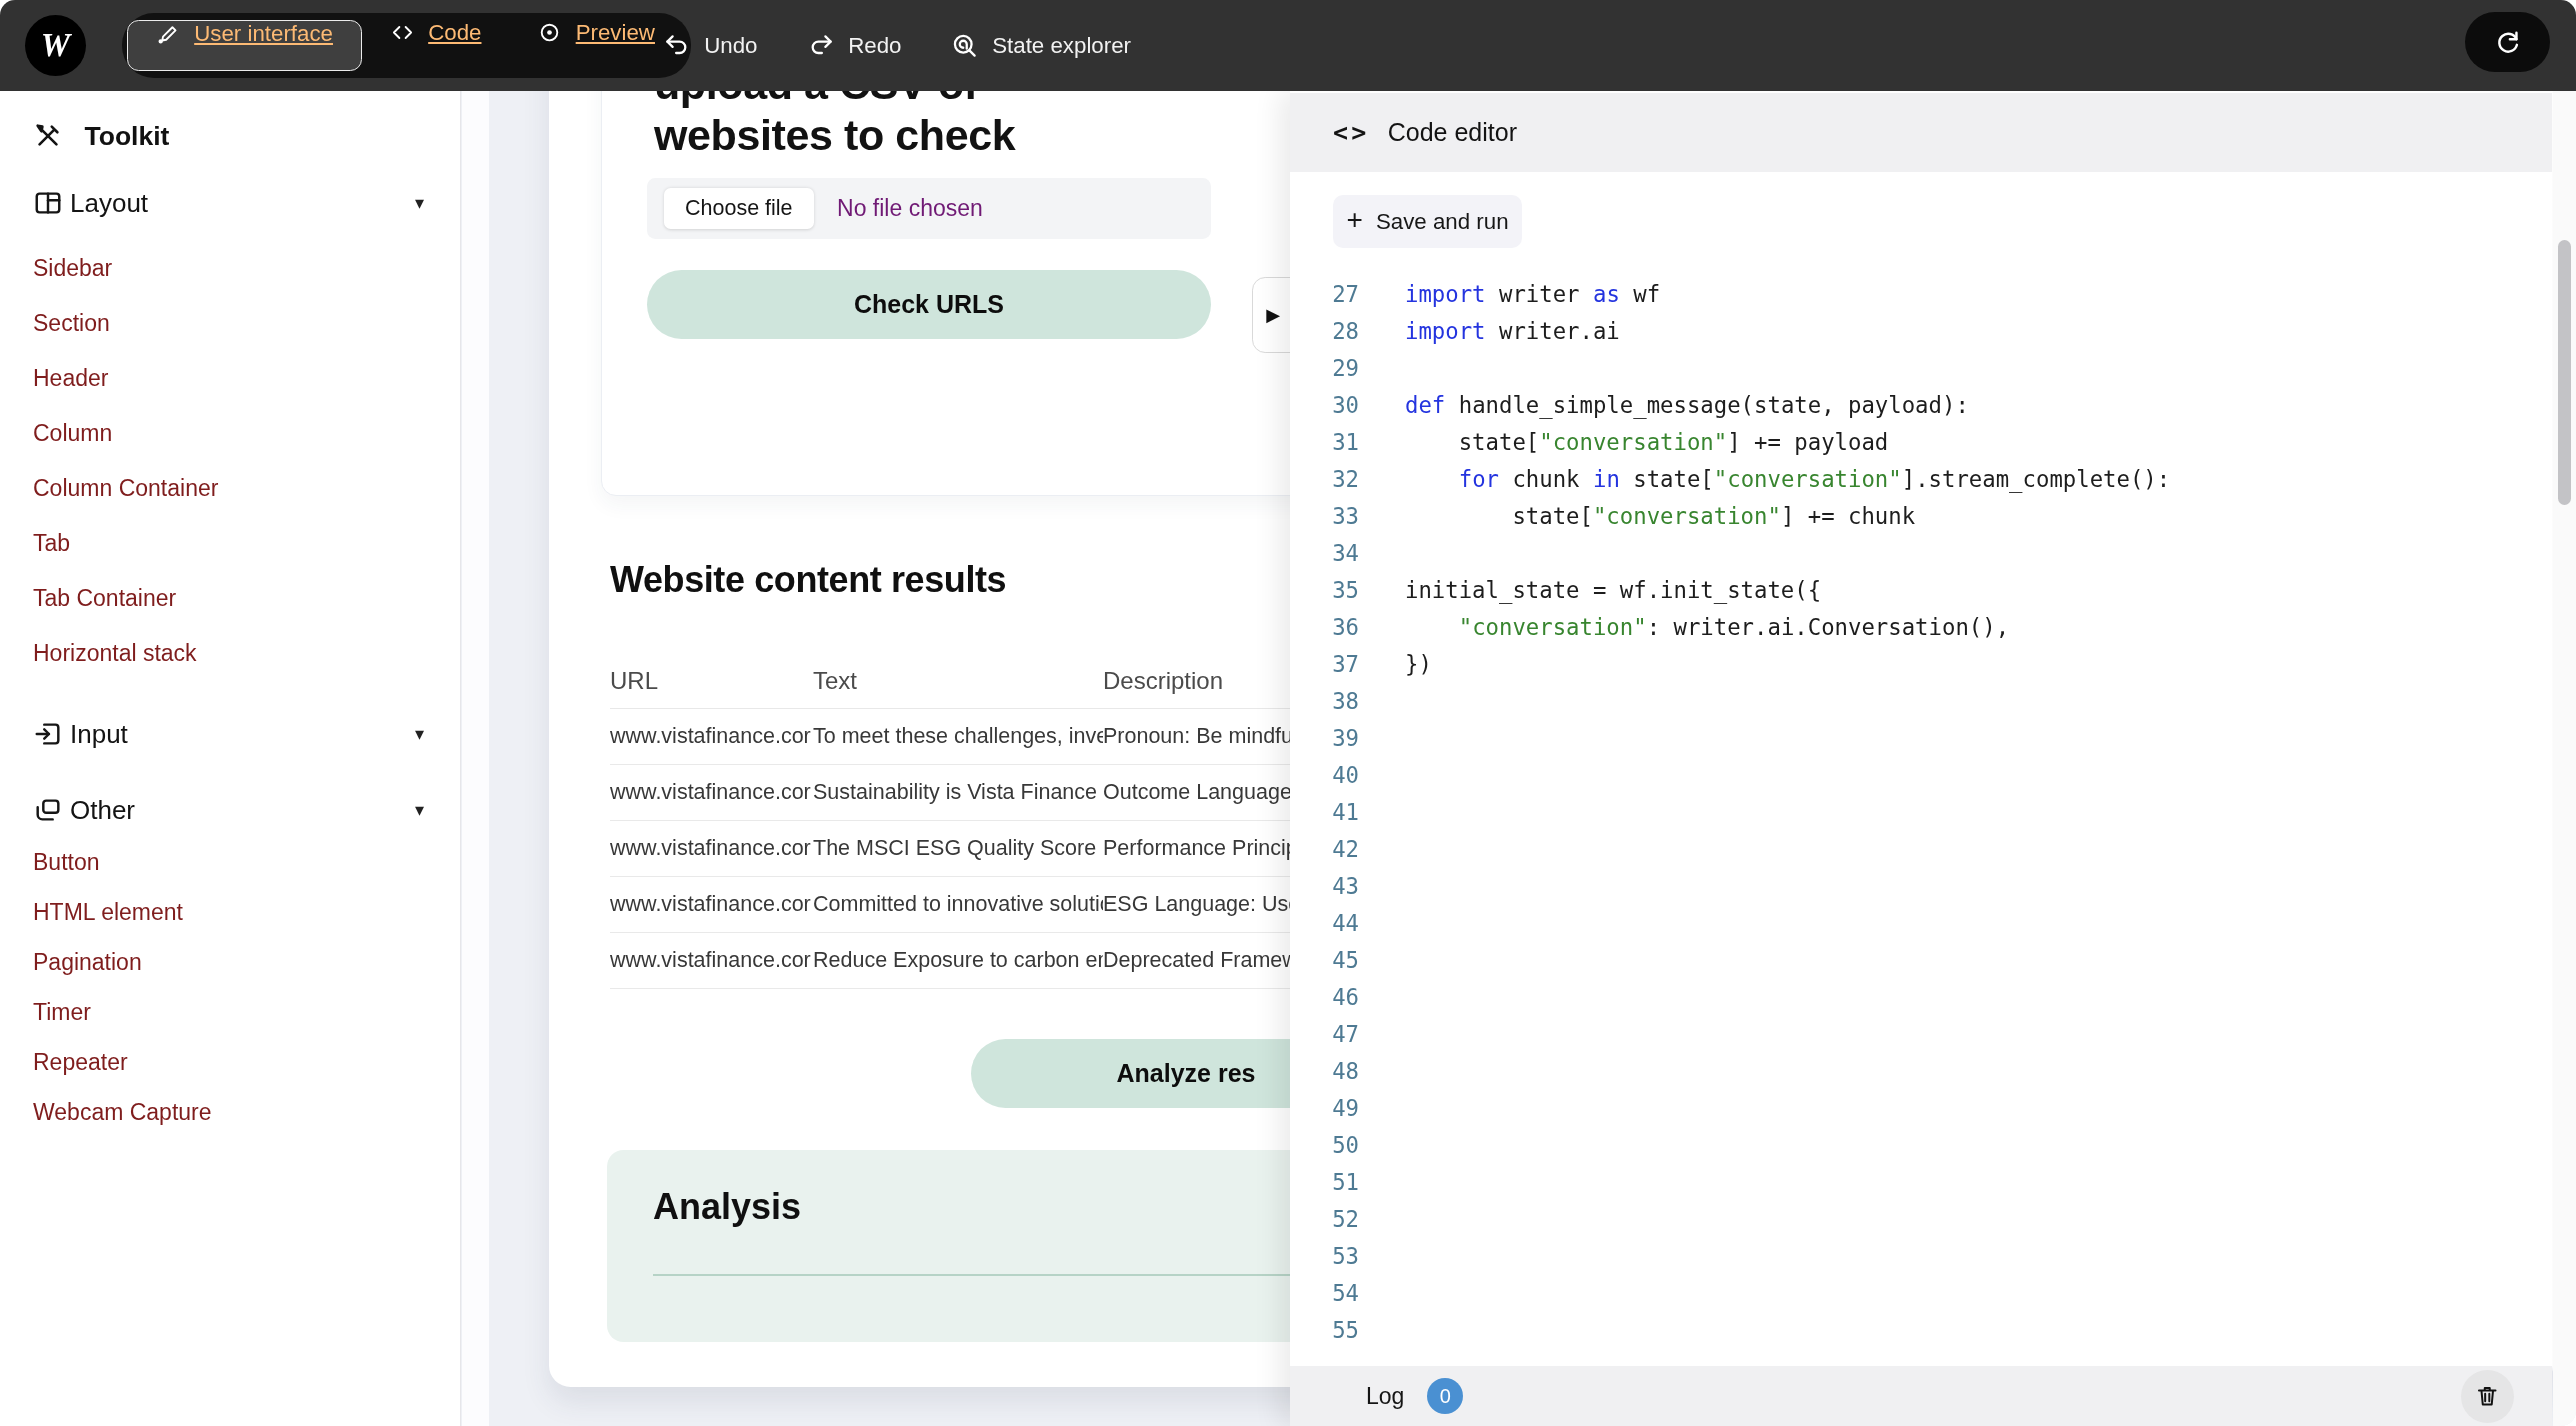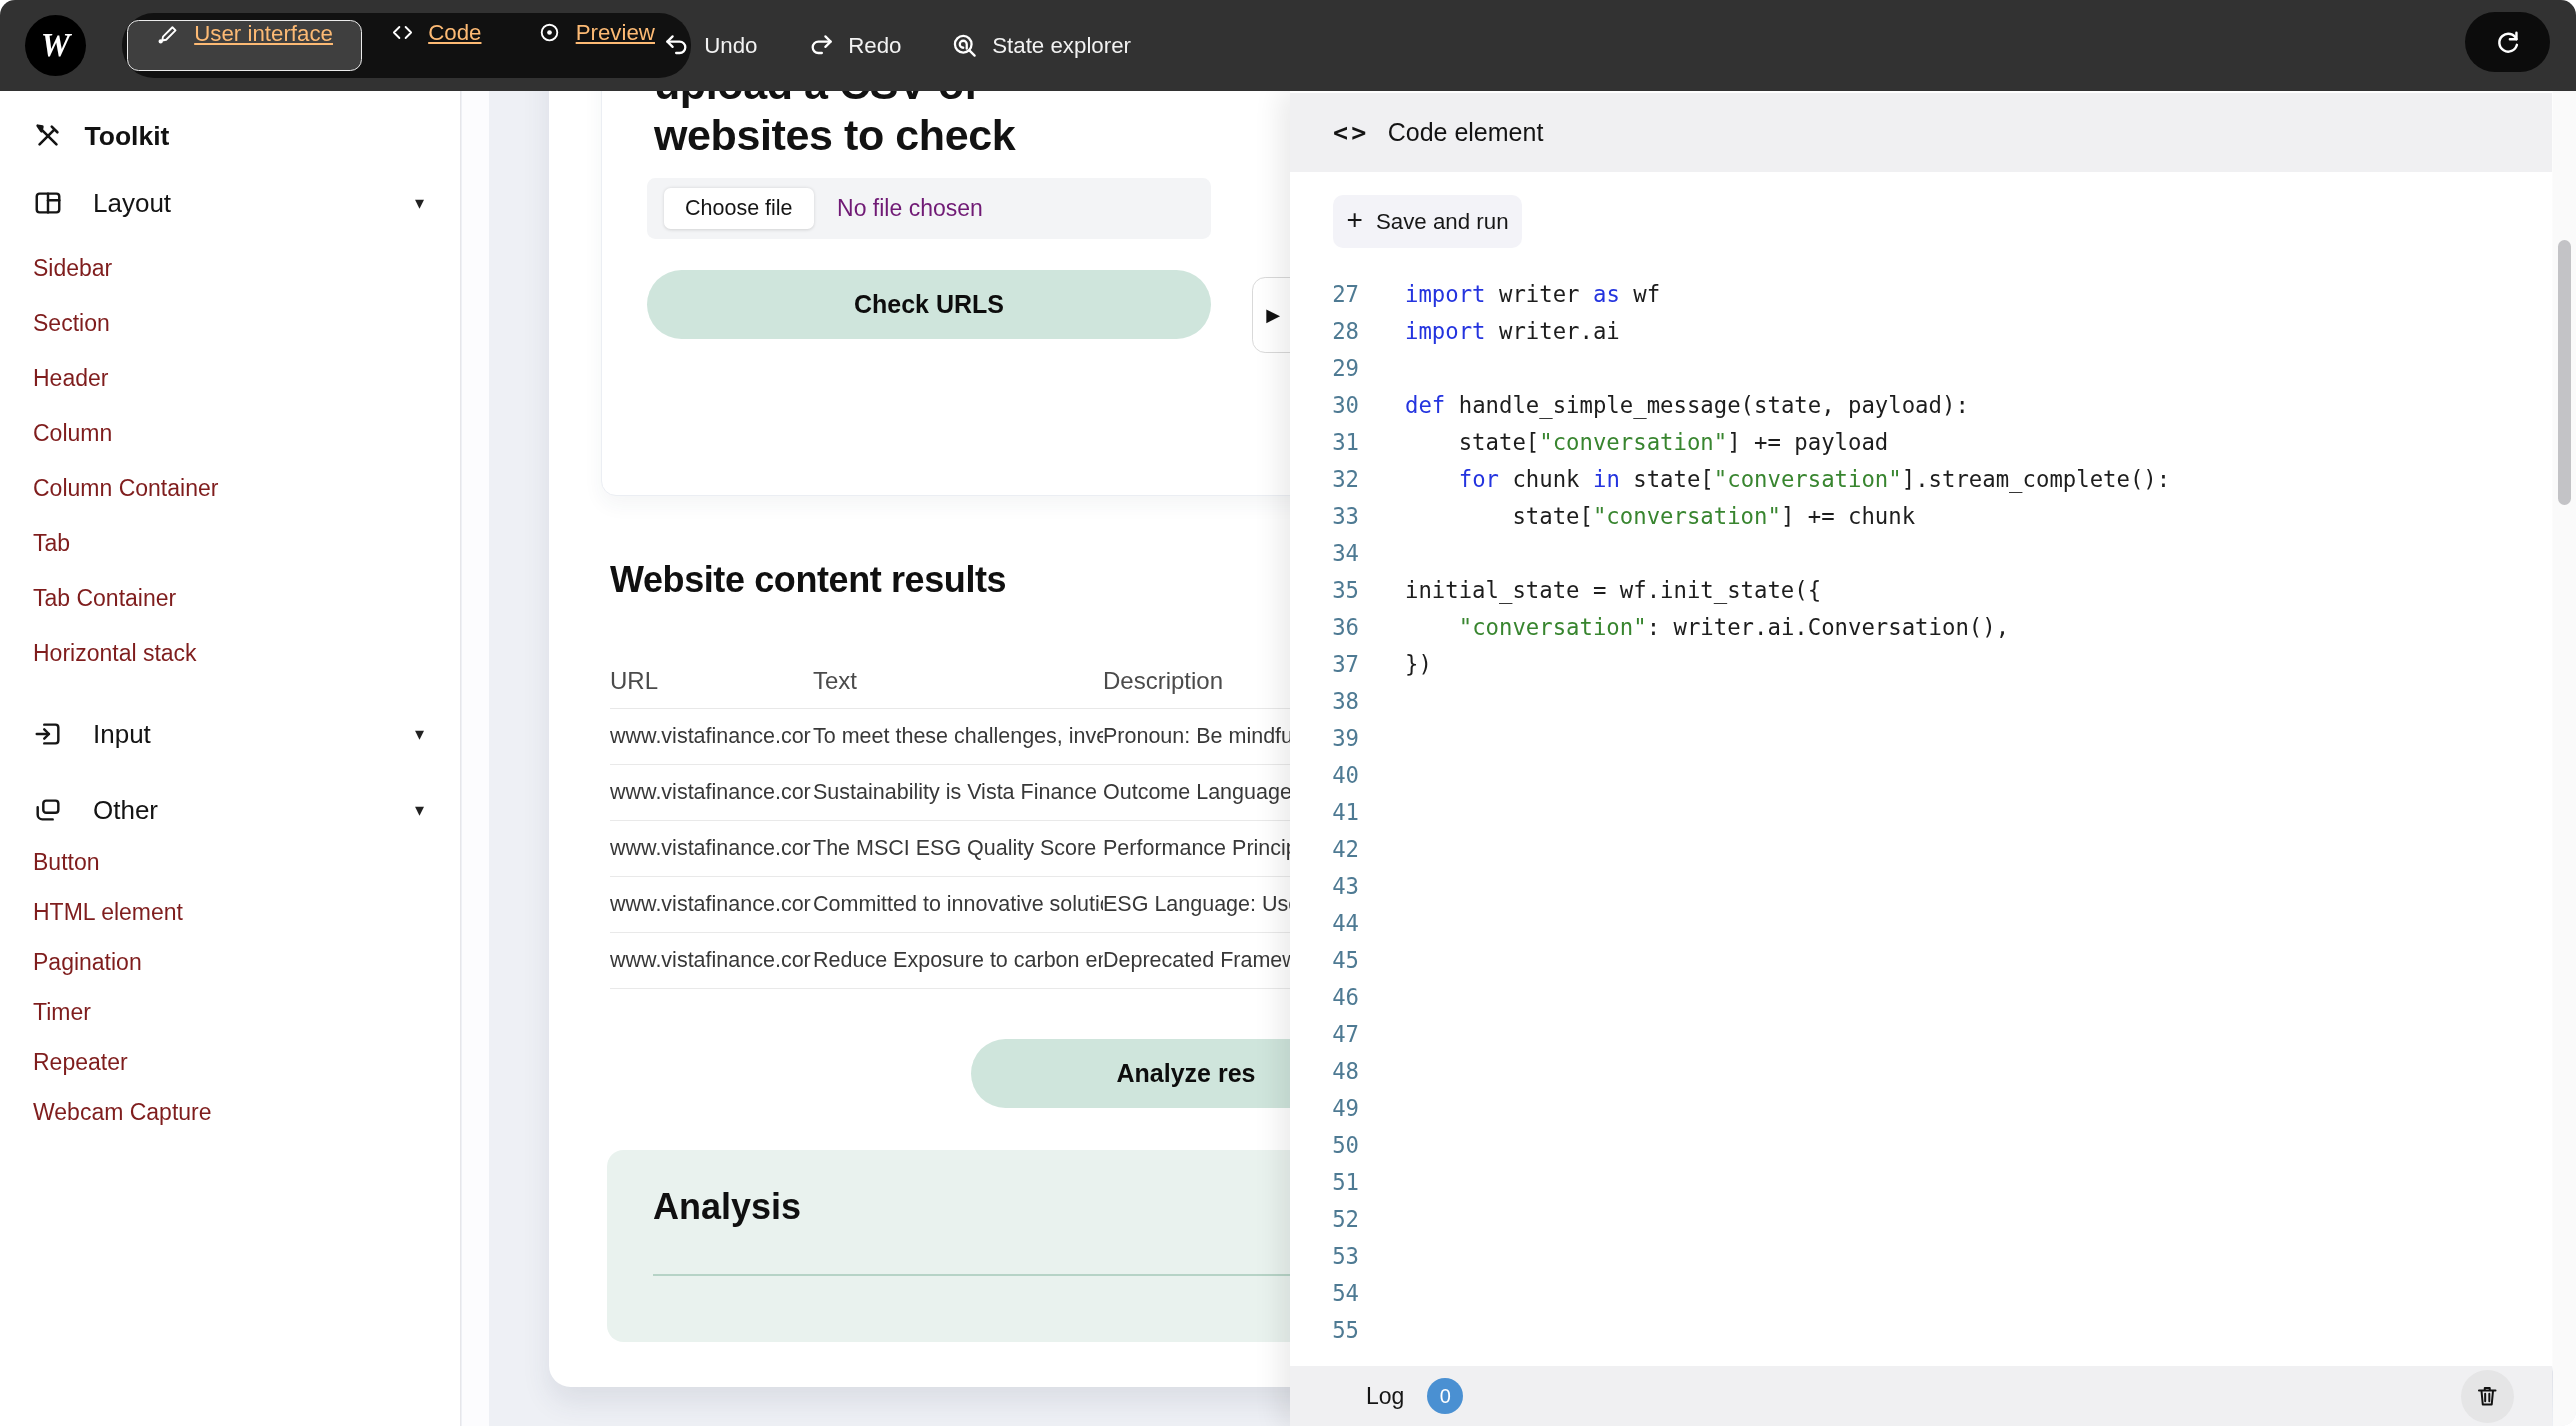--- a/index.html
+++ b/index.html
@@ -16,21 +16,21 @@
   .tab svg{width:25px;height:25px;stroke:#fff;fill:none;stroke-width:2.4;stroke-linecap:round;stroke-linejoin:round;}
   .tb-act{position:absolute;top:0;height:91px;display:flex;align-items:center;gap:13.2px;color:#f2f2f2;font-size:22.3px;}
   .tb-act svg{width:28px;height:28px;stroke:#fff;fill:none;stroke-width:2.6;stroke-linecap:round;stroke-linejoin:round;}
   .refresh-btn{position:absolute;left:2465px;top:12.4px;width:85px;height:60px;border-radius:30px;background:#0c0c0c;display:flex;align-items:center;justify-content:center;}
   .refresh-btn svg{width:30px;height:30px;stroke:#fff;fill:none;stroke-width:2.6;stroke-linecap:round;stroke-linejoin:round;}
 
   
   .sidebar{position:absolute;left:0;top:91px;bottom:0;width:461px;background:#fff;border-right:1.7px solid #e6e6ea;z-index:10;padding:0 0 0 33px;overflow:hidden;}
   .tk-head{margin-top:25px;height:40px;display:flex;align-items:center;gap:21.5px;font-size:26.5px;font-weight:600;color:#111;}
   .tk-head svg{width:30px;height:30px;stroke:#141414;fill:none;stroke-width:2.8;stroke-linecap:round;stroke-linejoin:round;}
-  .s-head{height:40px;display:flex;align-items:center;gap:30px;font-size:26px;font-weight:500;color:#141414;padding-right:36px;}
+  .s-head{height:40px;display:flex;align-items:center;gap:7px;font-size:26px;font-weight:500;color:#141414;padding-right:36px;}
   .s-ic svg{width:30px;height:30px;stroke:#161616;fill:none;stroke-width:2.6;stroke-linecap:round;stroke-linejoin:round;display:block;}
   .chev{margin-left:auto;font-size:18px;color:#222;}
   .s-list{list-style:none;margin:0;padding:0;}
   .s-item{display:flex;align-items:center;font-size:23px;color:#7f1d1d;cursor:default;}
   .sec0 .s-head{margin-top:27px;} .sec0 .s-list{margin-top:18px;} .sec0 .s-item{height:55px;}
   .sec1 .s-head{margin-top:33px;} .sec1 .s-list{margin-top:33px;} .sec1 .s-item{height:50px;}
   .sec2 .s-head{margin-top:36px;} .sec2 .s-list{margin-top:7.4px;}  .sec2 .s-item{height:50px;}
 
   
   .backdrop{position:absolute;left:461px;top:91px;right:0;bottom:0;background:#eef0f5;}
@@ -141,21 +141,21 @@
     </div>
   </div>
 
   <div class="collapse-tab">
     <span>▶</span>
   </div>
 
   <div class="code-panel">
     <div class="panel-header">
       <span class="cico">&lt;&gt;</span>
-      <span class="ctitle">Code element</span>
+      <span class="ctitle">Code editor</span>
     </div>
     <div class="save-btn">
       <span class="plus">+</span>
       <span>Save and run</span>
     </div>
     <div class="codearea">
         <div class="cl">
           <span class="ln">27</span>
           <span class="cd"><span class="t-kw">import</span><span class="t-pl"> writer </span><span class="t-kw">as</span><span class="t-pl"> wf</span></span>
         </div>

